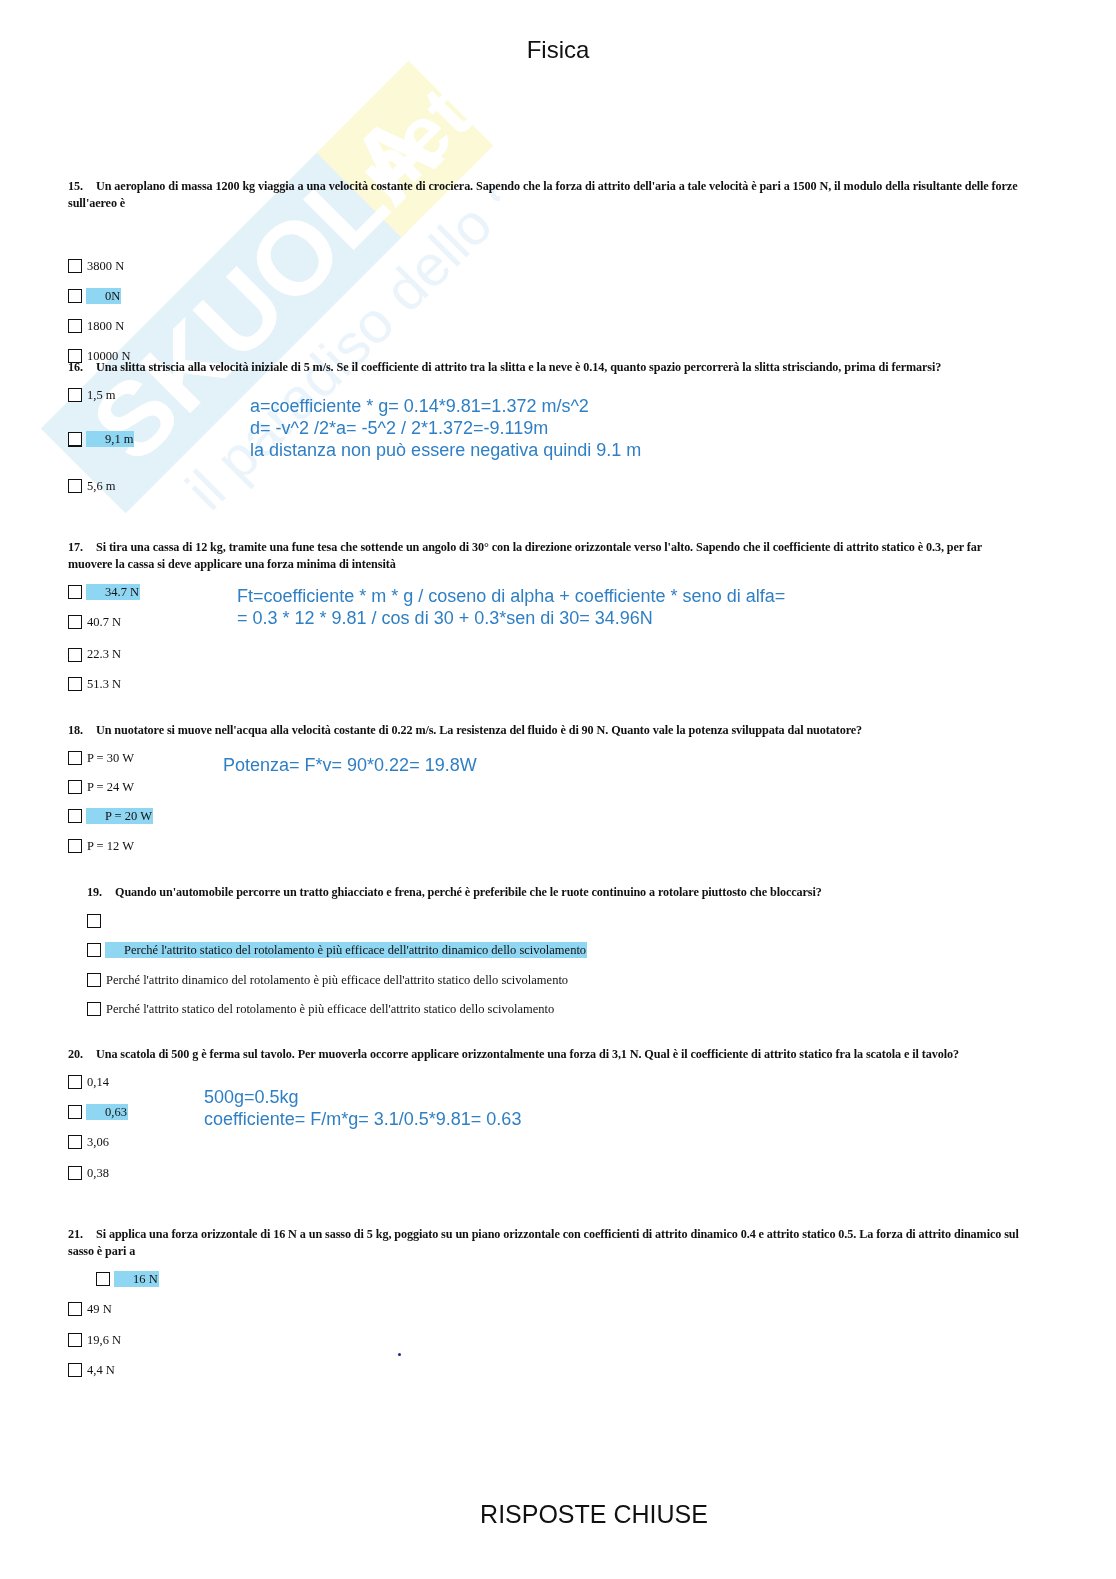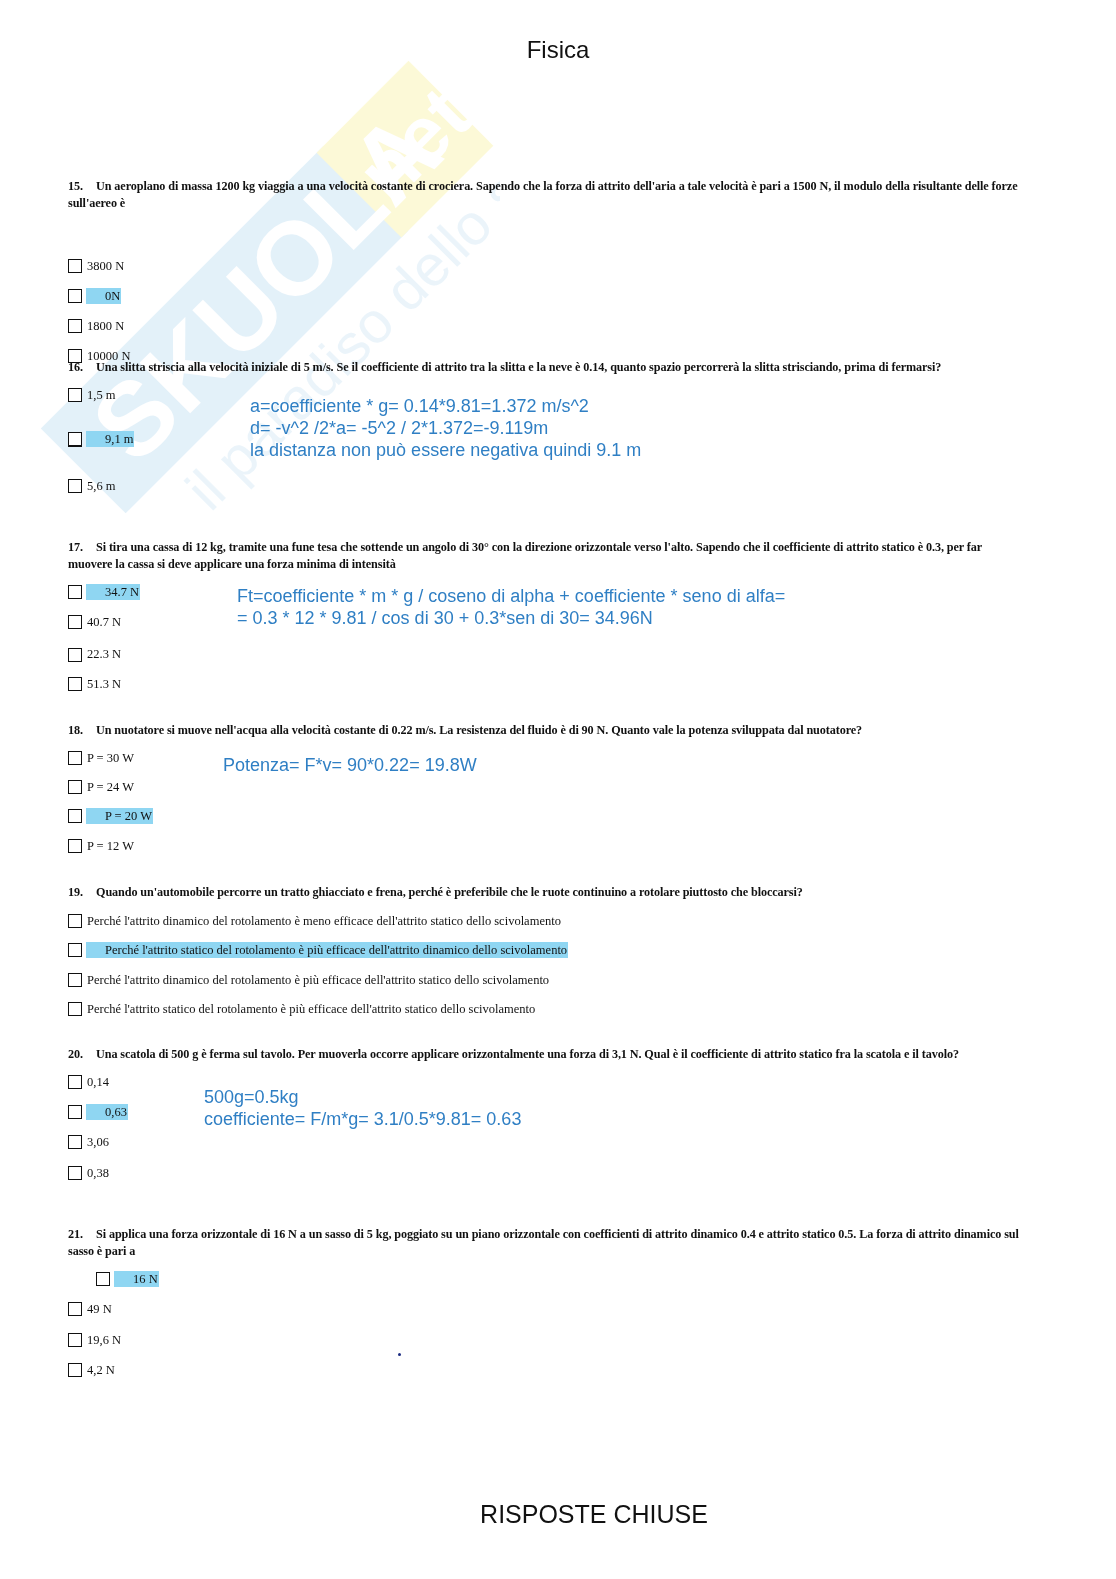--- a/index.html
+++ b/index.html
@@ -221,26 +221,25 @@
     <div class="option" style="top:98px;">
         <span class="checkbox"></span>
         <span class="opt-label">P = 12 W</span>
       </div>
   </div>
 </div>
 <div class="note" style="left:223px; top:754px;">
   <div>Potenza= F*v= 90*0.22= 19.8W</div>
 </div>
 
-<div class="question" style="top:884px;">
+<div class="question" style="top:884px;margin-left:19px;">
   <p class="q-text"><span class="q-num">19.</span><span>Quando un'automobile percorre un tratto ghiacciato e frena, perché è preferibile che le ruote continuino a rotolare piuttosto che bloccarsi?</span></p>
   <div class="options">
     <div class="option" style="top:11px;">
         <span class="checkbox"></span>
-        <span class="opt-label">Perché l'attrito dinamico del rotolamento è meno efficace dell'attrito statico dello scivolamento</span>
       </div>
     <div class="option" style="top:40px;">
         <span class="checkbox"></span>
         <span class="opt-label highlight">Perché l'attrito statico del rotolamento è più efficace dell'attrito dinamico dello scivolamento</span>
       </div>
     <div class="option" style="top:70px;">
         <span class="checkbox"></span>
         <span class="opt-label">Perché l'attrito dinamico del rotolamento è più efficace dell'attrito statico dello scivolamento</span>
       </div>
     <div class="option" style="top:99px;">
@@ -286,20 +285,20 @@
     <div class="option" style="top:40px;">
         <span class="checkbox"></span>
         <span class="opt-label">49 N</span>
       </div>
     <div class="option" style="top:71px;">
         <span class="checkbox"></span>
         <span class="opt-label">19,6 N</span>
       </div>
     <div class="option" style="top:101px;">
         <span class="checkbox"></span>
-        <span class="opt-label">4,2 N</span>
+        <span class="opt-label">4,4 N</span>
       </div>
   </div>
 </div>
 
 <div class="stray-dot"></div>
 
 <div class="page-footer">RISPOSTE CHIUSE</div>
 
 </body></html>

